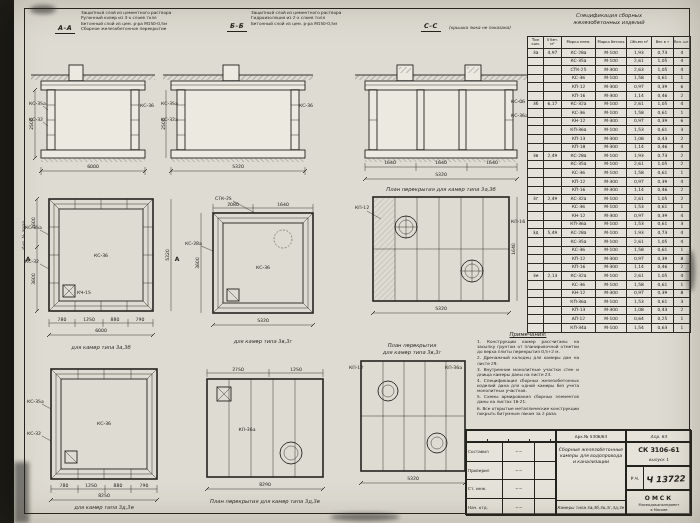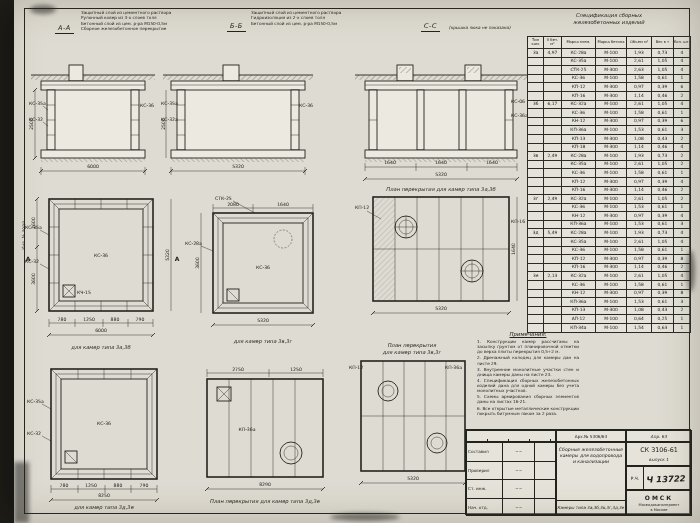--- a/index.html
+++ b/index.html
@@ -16,21 +16,21 @@
   .ln{stroke:#23231e;stroke-width:.9;fill:none}
   .lk{stroke:#23231e;stroke-width:1.6;fill:none}
   .lt{stroke:#23231e;stroke-width:.45;fill:none}
   .tk{stroke:#23231e;stroke-width:.8}
   .sf{fill:#ece9e0;stroke:#23231e;stroke-width:.9}
   .dsh{stroke-dasharray:2 1.5}
   .t{font-size:4.6px}
   .d{font-size:4.6px;text-anchor:middle}
   .c{font-size:5.2px;text-anchor:middle;font-style:italic}
   .m{font-size:6px;font-weight:bold;text-anchor:middle}
-  .seclabel{position:absolute;font-size:6.5px;font-weight:normal;font-style:italic;
+  .seclabel{position:absolute;font-size:6.5px;font-weight:bold;font-style:italic;
     letter-spacing:.5px;border-bottom:1px solid #23231e;padding:0 3px 1px}
   .subc{position:absolute;font-size:4.2px;font-style:italic}
   .notes{position:absolute;font-size:4.2px;line-height:1.3;color:#23231e}
   .spectitle{position:absolute;width:164px;text-align:center;font-size:5.2px;
     font-style:italic;line-height:1.3}
   .spec{position:absolute}
   .spec table{border-collapse:collapse;table-layout:fixed;width:164px;background:rgba(248,246,239,.25)}
   .spec th{border:.6px solid #2b2b26;font-size:3.7px;font-weight:normal;padding:0;height:12px;text-align:center;line-height:1.05;overflow:hidden}
   .spec td{border:.6px solid #2b2b26;font-size:4.4px;padding:0 1px;height:8.6px;line-height:1;text-align:center;white-space:nowrap;overflow:hidden}
   .pnotes{position:absolute}
@@ -39,21 +39,21 @@
   .tb{position:absolute;border:1.4px solid #23231e;background:rgba(248,246,239,.3)}
   .tb .cell{position:absolute;border:.5px solid #23231e;overflow:hidden}
   .tb-rev span{display:inline-block;width:21px;border-right:.5px solid #23231e;font-size:3.8px;text-align:center;line-height:11px;height:11px}
   .role-row{height:18.5px;border-bottom:.5px solid #23231e;display:flex}
   .role-row span{display:block;line-height:18px;font-size:4.2px;overflow:hidden}
   .role-row .r{width:36px;border-right:.5px solid #23231e;padding-left:1px}
   .role-row .n{width:32px;border-right:.5px solid #23231e;font-style:italic;text-align:center}
   .role-row .g{width:18px;font-style:italic;text-align:center;color:#3a3a33}
   .tb-midtitle{font-size:4.6px;text-align:center;line-height:1.35;padding-top:4px;font-style:italic}
   .tb-types{position:absolute;left:0;right:0;bottom:0;height:15px;border-top:.5px solid #23231e;font-size:4.1px;text-align:center;line-height:14px;font-style:italic}
-  .tb-code{font-size:6.4px;font-weight:normal;text-align:center;line-height:14px}
+  .tb-code{font-size:6.4px;font-weight:bold;text-align:center;line-height:14px}
   .tb-issue{font-size:4.2px;text-align:center;display:block;font-style:italic}
   .tb-stage{display:inline-block;width:17px;border-right:.5px solid #23231e;font-size:4.4px;text-align:center;line-height:23px;height:23px;vertical-align:top}
   .tb-num{display:inline-block;width:44px;font-size:8.5px;font-style:italic;font-weight:bold;text-align:center;line-height:23px;transform:rotate(-2deg)}
   .tb-org1{font-size:6px;font-weight:bold;letter-spacing:2px;text-align:center;line-height:10px;margin-top:2px}
   .tb-orgs{font-size:3.6px;text-align:center;line-height:1.3}
   .vtext{position:absolute;font-size:4.4px;color:#3c3b34;transform:rotate(-90deg);transform-origin:left top;white-space:nowrap}
 </style>
 </head>
 <body>
 

